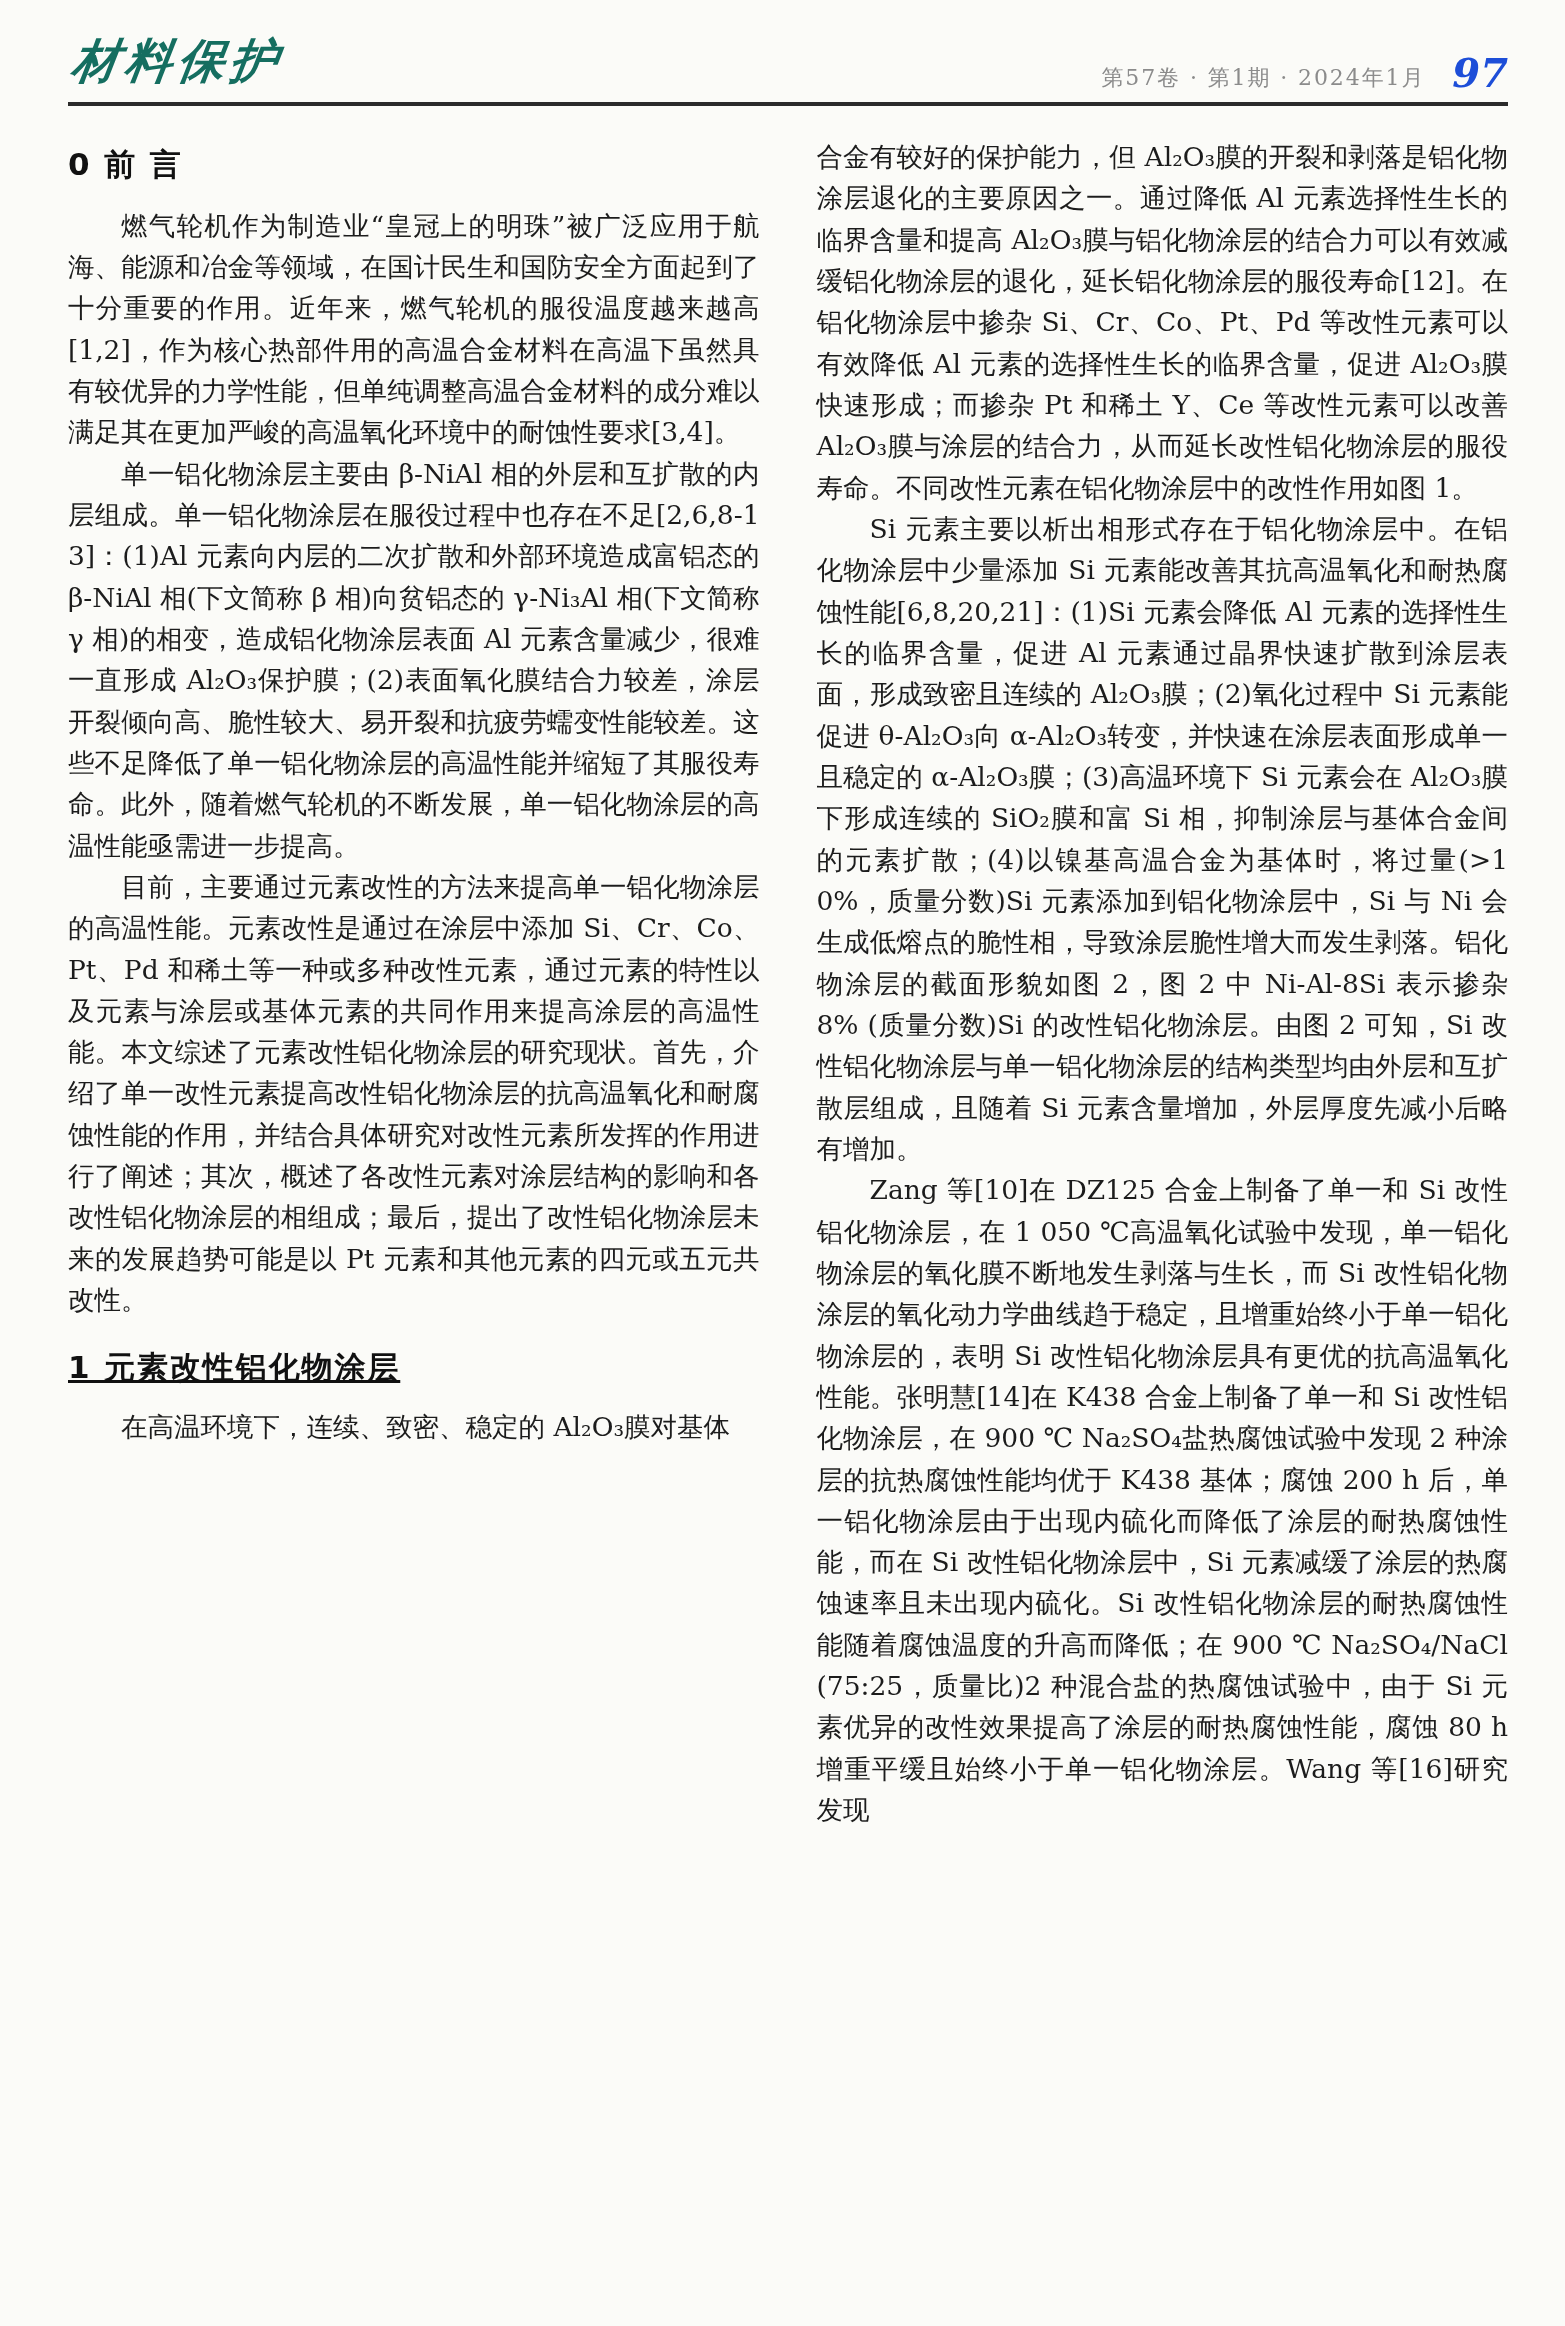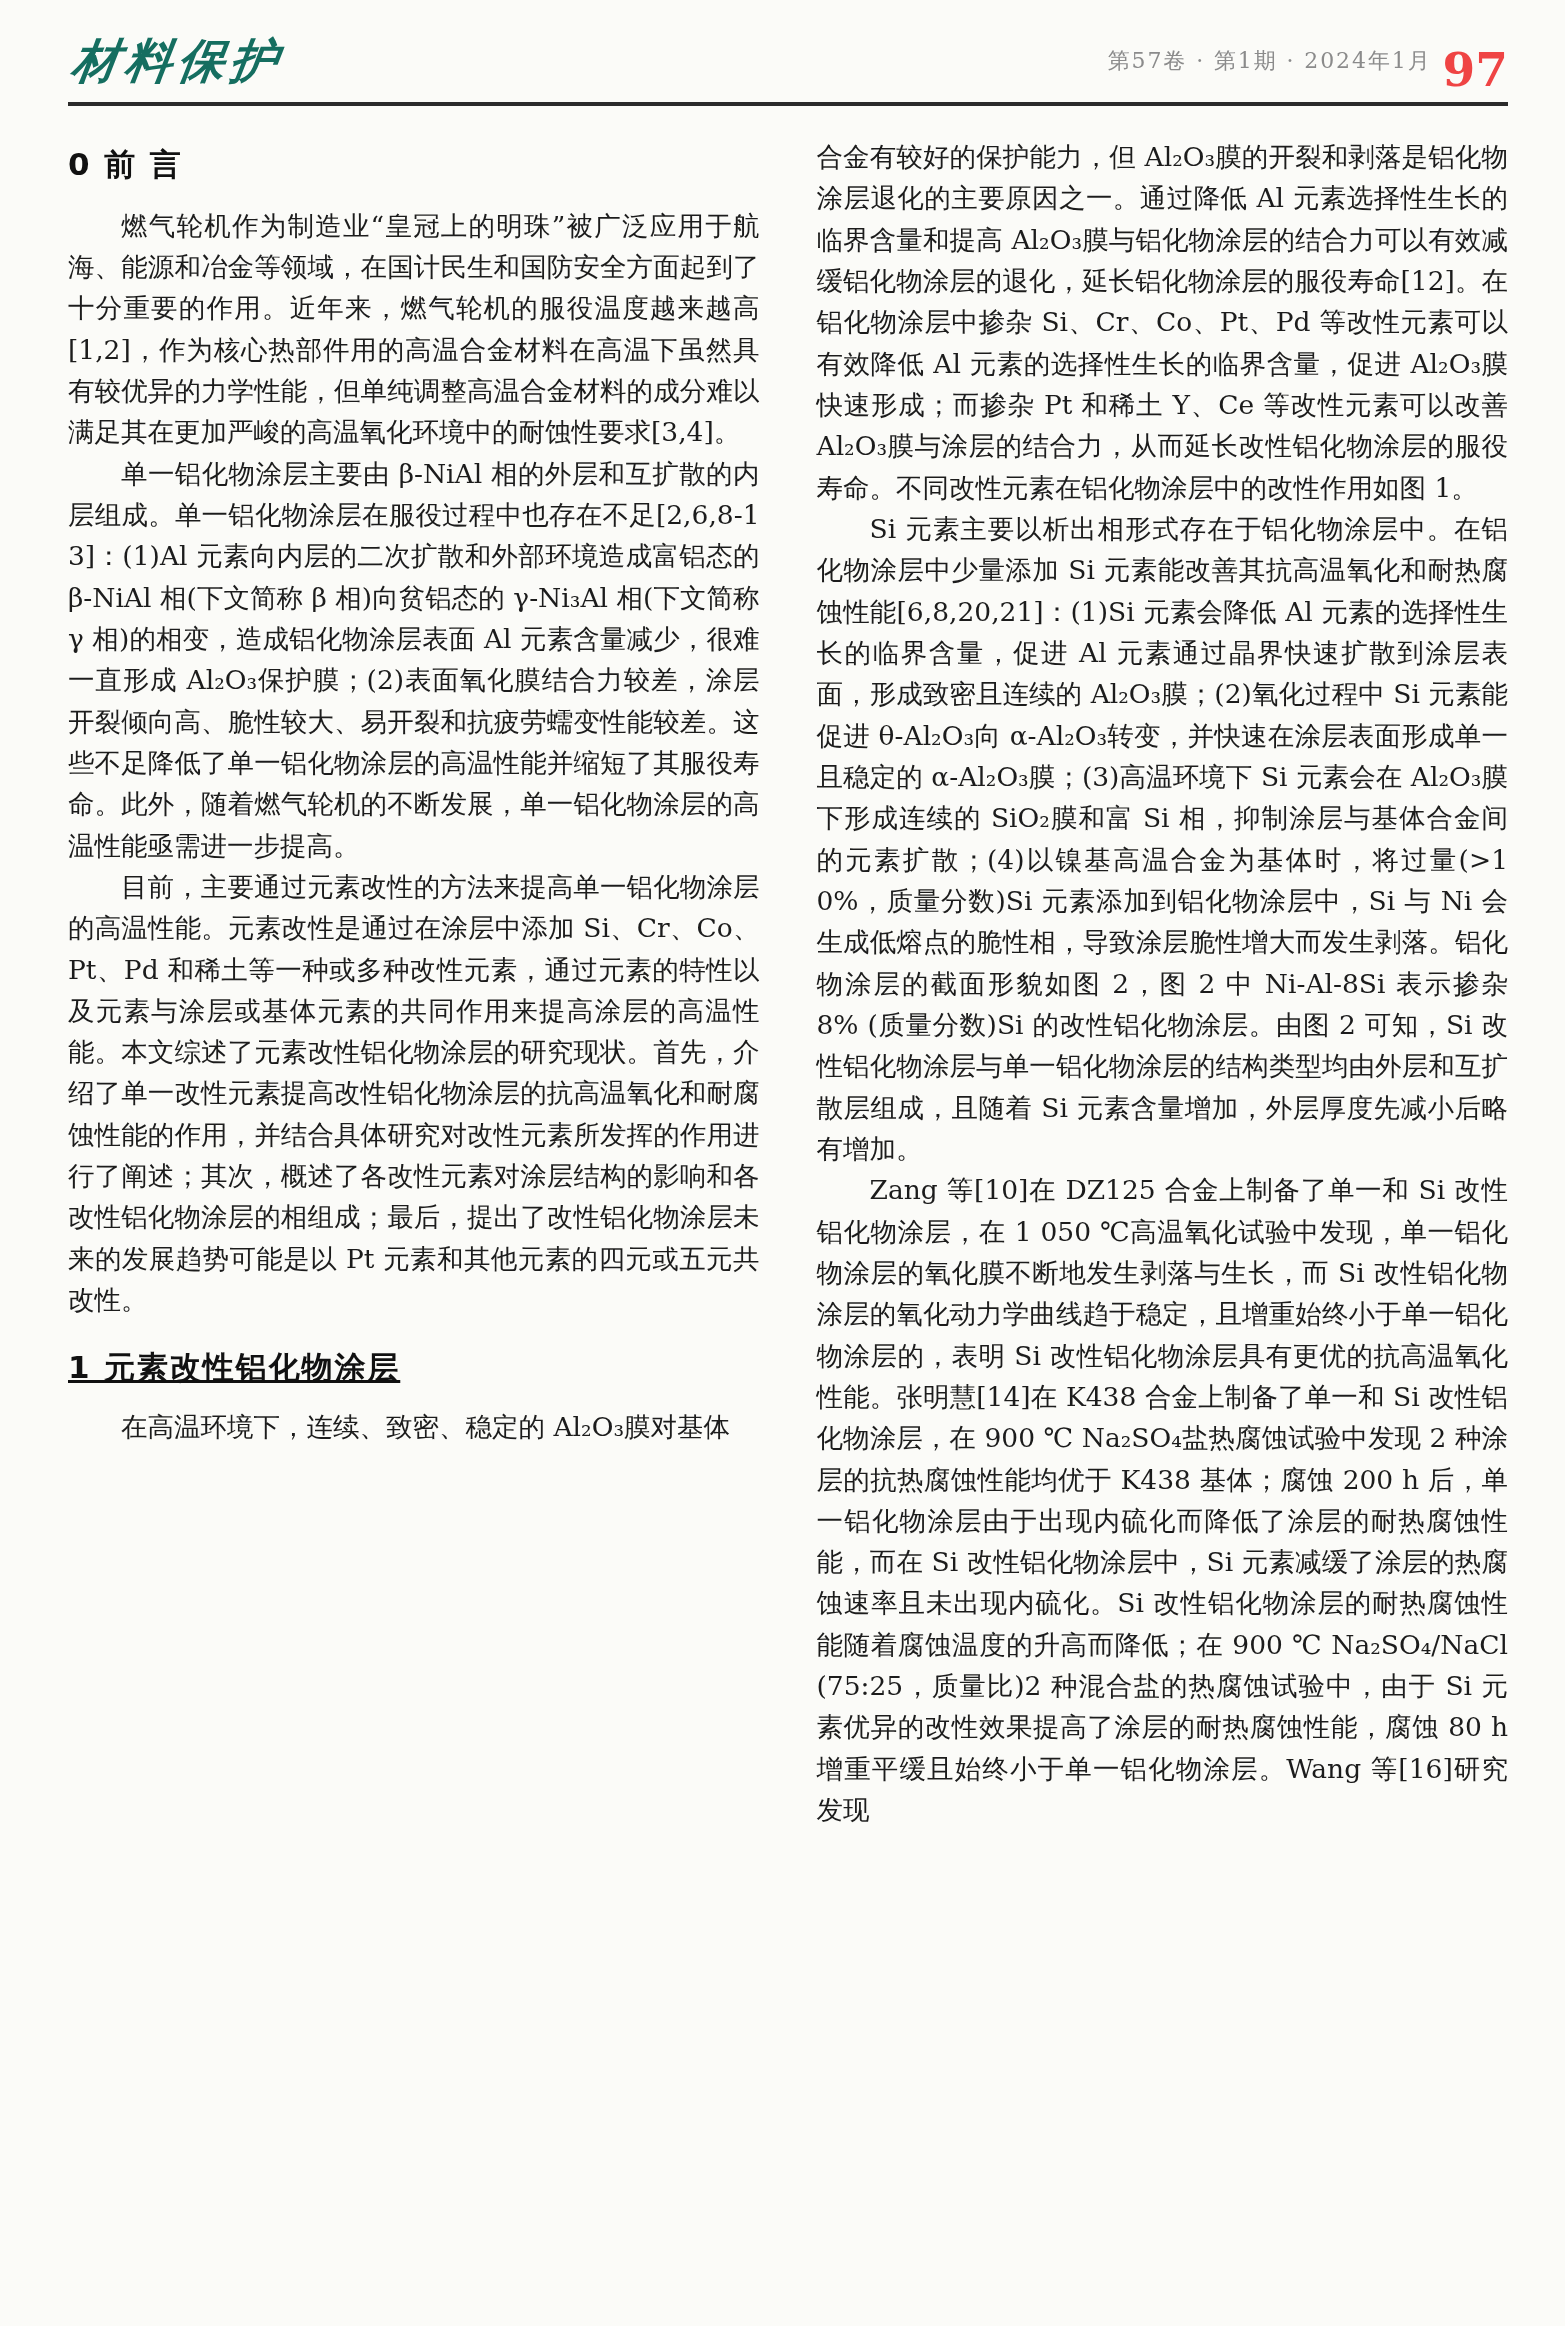--- a/index.html
+++ b/index.html
@@ -9,23 +9,23 @@
     padding:26.5px 57px 38px 68px;
     font-family:"DejaVu Serif","Liberation Serif",serif;
     color:#1c1c1c;position:relative;overflow:hidden;
   }
   .masthead{display:flex;justify-content:space-between;align-items:flex-end;height:66px;}
   .logo{
     font-size:47px;font-weight:bold;font-style:italic;color:#156e60;
     letter-spacing:5.7px;transform:skewX(-8deg);transform-origin:left bottom;
     font-family:"DejaVu Serif","Liberation Serif",serif;white-space:nowrap;
   }
-  .header-right{display:flex;align-items:flex-start;gap:11px;}
+  .header-right{display:flex;align-items:flex-end;gap:27px;}
   .issue{font-size:22px;color:#8b8b8b;letter-spacing:1.9px;font-family:"DejaVu Serif","Liberation Serif",serif;}
-  .pageno{font-size:47px;font-weight:bold;color:#ef4444;line-height:1;font-family:"DejaVu Serif","Liberation Serif",serif;}
+  .pageno{font-size:40px;font-weight:bold;font-style:italic;color:#1d4ed8;line-height:1;font-family:"DejaVu Serif","Liberation Serif",serif;}
   .rule{border-top:4.7px solid #2b2b2b;margin-top:9.5px;}
   .columns{display:flex;gap:57px;margin-top:30px;}
   .col{flex:1;min-width:0;}
   p.para{
     margin:0;font-size:26.5px;line-height:1.56;text-align:justify;
     text-indent:2em;word-break:break-all;
   }
   p.cont{text-indent:0;}
   h2.sec{
     font-size:31px;font-weight:bold;margin:7.6px 0 19px 0;

